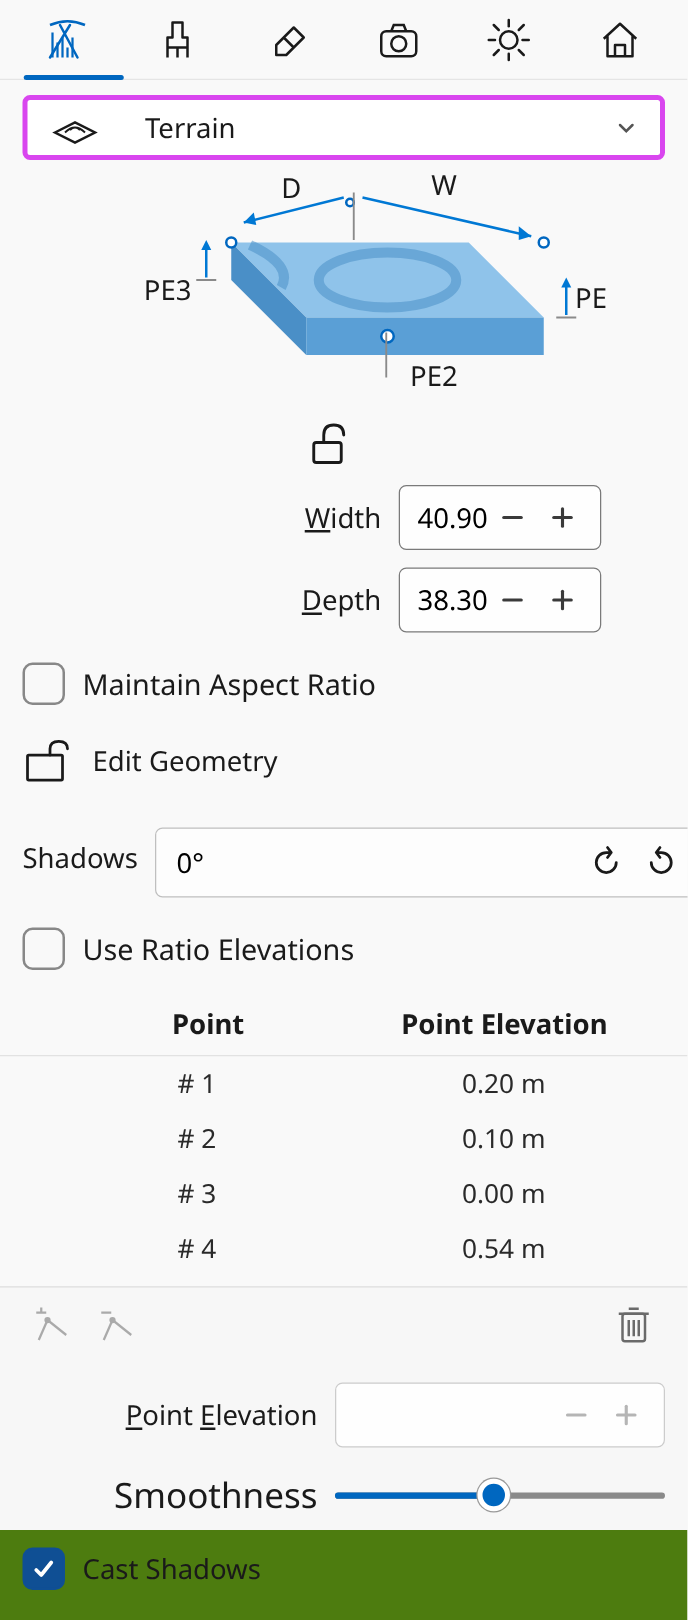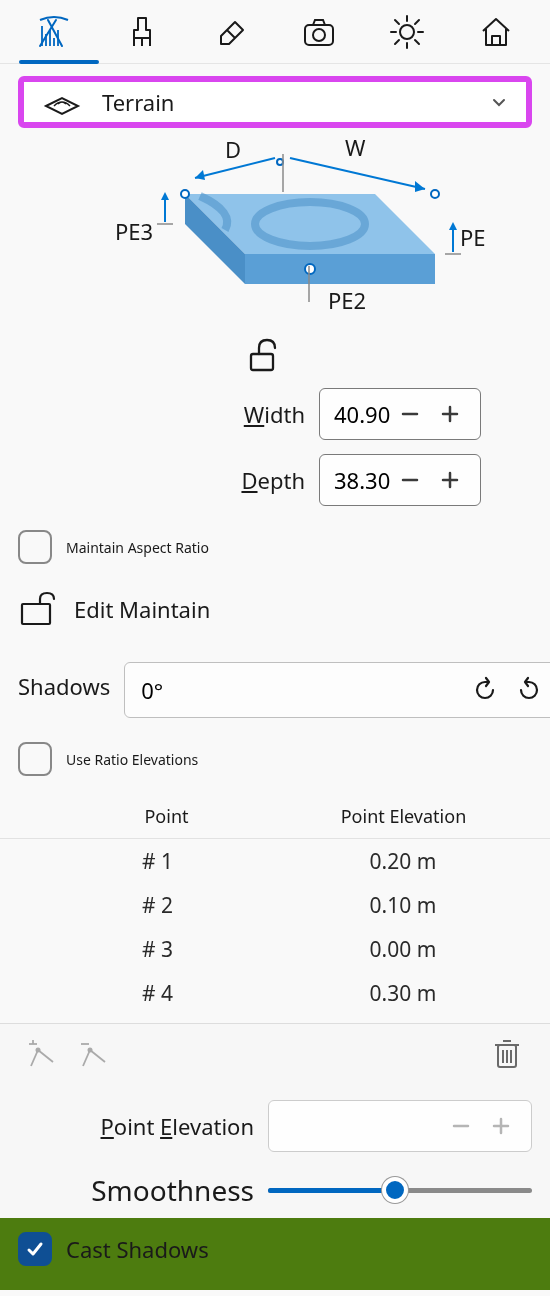--- a/index.html
+++ b/index.html
@@ -4,51 +4,51 @@
 <style>
 * { box-sizing: border-box; margin: 0; padding: 0; font-family: "Segoe UI", system-ui, sans-serif; }
 body { width: 550px; height: 1296px; background: #f9f9f9; color: #1a1a1a; overflow: hidden; }
 
 .tabbar { display: flex; justify-content: space-around; align-items: center; height: 64px; border-bottom: 1px solid #e5e5e5; padding: 0 10px; }
 .tab { width: 70px; display: flex; justify-content: center; align-items: center; height: 100%; position: relative; cursor: pointer; color: #333; }
 .tab.active::after { content: ""; position: absolute; bottom: -1px; left: 0; right: 0; height: 4px; background: #0067c0; border-radius: 2px; width: 80px; margin: 0 auto; }
 
 .content { padding: 12px 18px 8px 18px; }
 
-.type-select { display: flex; align-items: center; border: 6px solid #d946ef; border-radius: 6px; background: #fff; height: 52px; padding: 0 18px; cursor: pointer; }
+.type-select { display: flex; align-items: center; border: 4px solid #d946ef; border-radius: 6px; background: #fff; height: 52px; padding: 0 18px; cursor: pointer; gap: 16px; }
 .type-select .label { font-size: 22px; margin-left: 20px; flex: 1; }
 .type-select .chev { color: #555; }
 
 .preview { height: 200px; display: flex; justify-content: center; align-items: center; margin-top: 6px; }
 
 .row { display: flex; align-items: center; margin-top: 14px; }
 .row .label { font-size: 22px; text-align: right; }
 .row.dim .label { width: 250px; padding-right: 14px; }
 .row.rot .label { width: 250px; padding-right: 14px; }
 
 .spinner { display: flex; align-items: center; border: 1px solid #7a7a7a; border-radius: 6px; background: #fefefe; height: 52px; flex: 1; padding: 0 10px; }
 .spinner.faint { border-color: #cccccc; }
 .spinner input { border: none; outline: none; background: transparent; font-size: 22px; flex: 1; width: 60px; padding-left: 4px; }
 .spin-btn { width: 40px; height: 40px; display: flex; justify-content: center; align-items: center; cursor: pointer; color: #3a3a3a; }
 
 .lock-col { width: 68px; display: flex; justify-content: flex-start; align-items: center; padding-left: 4px; }
 
 .check-row { display: flex; align-items: center; margin-top: 24px; }
 .chk { width: 34px; height: 34px; border: 2px solid #888; border-radius: 8px; margin-right: 14px; display: flex; justify-content: center; align-items: center; cursor: pointer; }
 .chk.checked { background: #0f4f94; border-color: #0f4f94; color: #fff; }
-.check-row .text { font-size: 14px; }
+.check-row .text { font-size: 23px; }
 
 .editgeo { display: flex; align-items: center; margin-top: 26px; }
 .editgeo .text { font-size: 22px; margin-left: 14px; }
 
 .rot-box { display: flex; align-items: center; border: 1px solid #bfbfbf; border-radius: 6px; background: #fdfdfd; height: 56px; flex: 1; padding: 0 12px; margin-top: 8px; }
 .rot-box input { border: none; outline: none; background: transparent; font-size: 22px; flex: 1; padding-left: 4px; }
 .rot-btn { width: 44px; height: 44px; display: flex; justify-content: center; align-items: center; cursor: pointer; color: #2a2a2a; }
 
-.table-head { display: flex; padding: 28px 0 10px 0; font-size: 18px; }
+.table-head { display: flex; padding: 28px 0 10px 0; font-size: 22px; font-weight: bold; }
 .table-head .c1 { width: 50%; text-align: center; padding-left: 40px; }
 .table-head .c2 { width: 50%; text-align: center; }
 
 .table-body { border-top: 1px solid #e2e2e2; margin-left: -18px; margin-right: -18px; }
 .trow { display: flex; height: 44px; align-items: center; font-size: 21px; color: #2a2a2a; }
 .trow .c1 { width: 50%; text-align: center; padding-left: 40px; }
 .trow .c2 { width: 50%; text-align: center; padding-right: 19px; }
 
 .actionbar { display: flex; align-items: center; border-top: 1px solid #ddd; padding: 8px 18px 14px 18px; background: #f7f7f7; }
 .abtn { width: 50px; height: 44px; display: flex; justify-content: center; align-items: center; cursor: pointer; color: #222; }
@@ -222,21 +222,21 @@
   <div class="check-row">
     <div class="chk"></div>
     <div class="text">Maintain Aspect Ratio</div>
   </div>
 
   <div class="editgeo">
     <svg width="42" height="38" viewBox="0 0 42 38">
       <path d="M22 14 L22 9 Q22 3 29 3 Q36 3 36 9" stroke="#1a1a1a" stroke-width="2.2" fill="none" stroke-linecap="round"></path>
       <rect x="4" y="14" width="28" height="20" rx="1" stroke="#1a1a1a" stroke-width="2.2" fill="none"></rect>
     </svg>
-    <div class="text">Edit Maintain</div>
+    <div class="text">Edit Geometry</div>
   </div>
 
   <div class="row rot" style="margin-top:26px;">
     <div class="label">Shadows</div>
     <div class="rot-box">
       <input value="0°" style="">
       <div class="rot-btn">
         <svg width="28" height="28" viewBox="0 0 28 28">
             <path d="M22 14 A8 8 0 1 1 14 6 L18 6 M18 6 L15 2 M18 6 L15 10" stroke="#1a1a1a" stroke-width="2.2" fill="none" stroke-linecap="round"></path>
           </svg>
@@ -266,21 +266,21 @@
     <div class="trow">
         <div class="c1"># 2</div>
         <div class="c2">0.10 m</div>
       </div>
     <div class="trow">
         <div class="c1"># 3</div>
         <div class="c2">0.00 m</div>
       </div>
     <div class="trow">
         <div class="c1"># 4</div>
-        <div class="c2">0.30 m</div>
+        <div class="c2">0.54 m</div>
       </div>
   </div>
 </div>
 
 <div class="actionbar">
   <div class="abtn disabled">
     <svg width="32" height="32" viewBox="0 0 32 32">
       <line x1="6" y1="6" x2="6" y2="2" stroke="#aaa" stroke-width="1.8"></line>
         <line x1="2" y1="6" x2="10" y2="6" stroke="#aaa" stroke-width="1.8"></line>
       <circle cx="11" cy="12" r="2.5" fill="#aaa"></circle>

